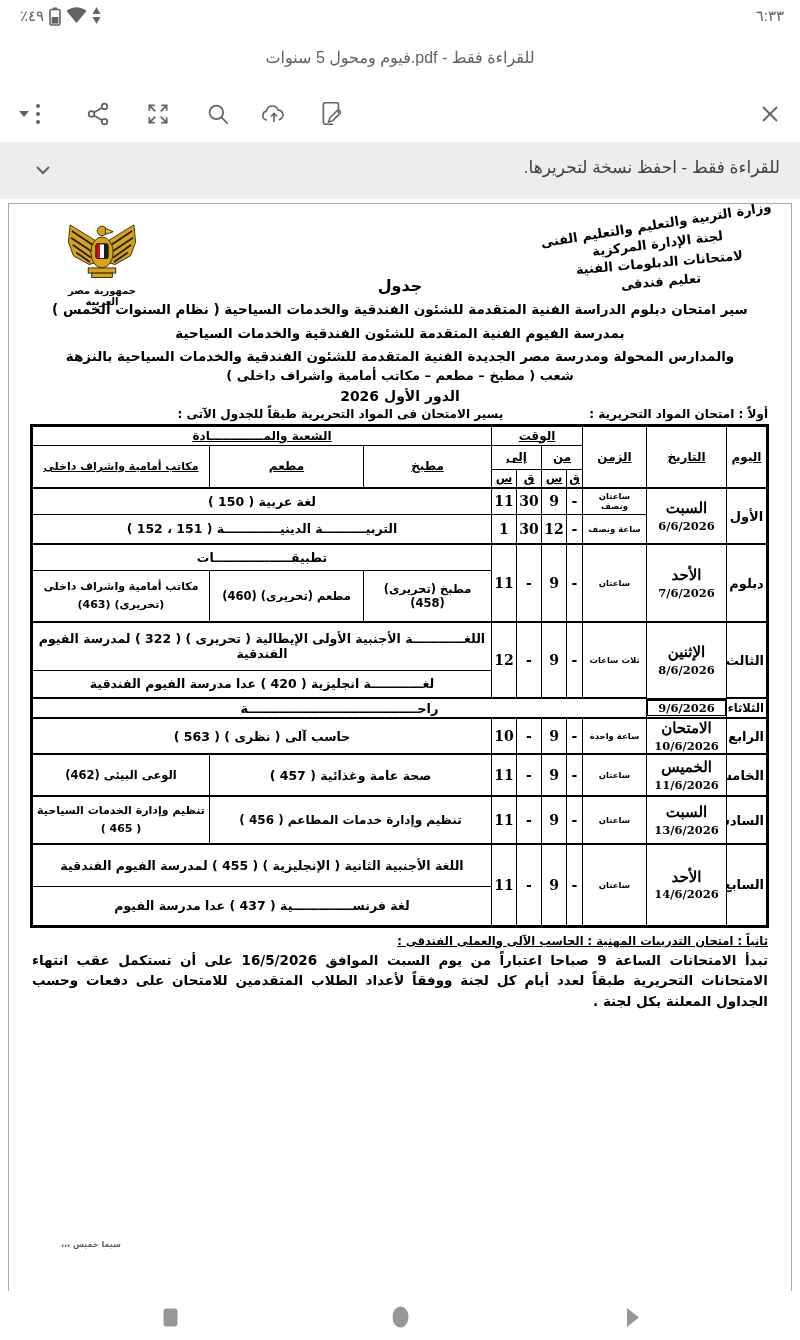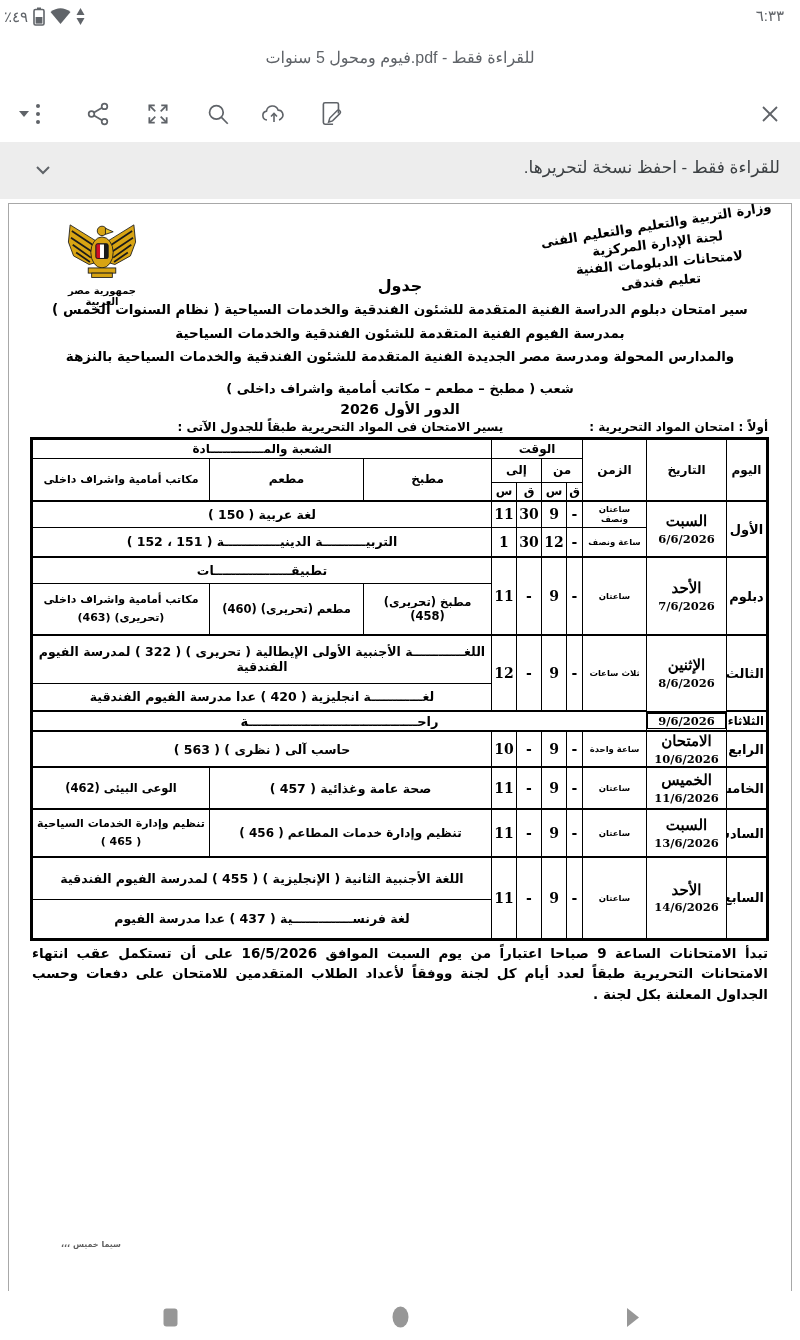--- a/index.html
+++ b/index.html
@@ -1,20 +1,20 @@
 <!DOCTYPE html>
 <html lang="ar"><head>
 <meta charset="utf-8">
 <style>
   html,body{margin:0;padding:0;background:#fff;}
   .screen{position:relative;width:800px;height:1340px;background:#fff;overflow:hidden;
           font-family:"Liberation Sans",sans-serif;}
   
   .statusbar{position:absolute;top:0;left:0;right:0;height:34px;}
-  .sb-left{position:absolute;left:4px;top:7px;display:flex;align-items:center;gap:5px;direction:ltr;}
+  .sb-left{position:absolute;left:20px;top:7px;display:flex;align-items:flex-start;gap:5px;direction:ltr;}
   .sb-pct{font-size:15px;color:#606469;}
   .sb-time{position:absolute;right:16px;top:7px;font-size:15px;color:#606469;}
   
   .titlebar{position:absolute;top:48px;left:0;right:0;text-align:center;}
   .titlebar span{font-size:16px;color:#5f6368;}
   
   .toolbar{position:absolute;top:88px;left:0;right:0;height:52px;}
   .tb-btn{position:absolute;top:8px;width:36px;height:36px;display:flex;align-items:center;justify-content:center;cursor:pointer;background:none;border:none;padding:0;}
   
   .banner{position:absolute;top:142px;left:0;right:0;height:57px;background:#ededed;}
@@ -26,31 +26,31 @@
         font-family:"DejaVu Sans",sans-serif;font-weight:bold;}
   .ministry{position:absolute;top:12px;right:16px;text-align:center;transform:rotate(-5deg);font-size:13px;line-height:1.45;}
   .ministry .m1{display:block;transform:rotate(-4deg);}
   .ministry .m2{display:block;transform:rotate(-2deg);}
   .emblem{position:absolute;top:14px;left:50px;width:86px;text-align:center;}
   .emblem-caption{display:block;font-size:10px;margin-top:1px;letter-spacing:-0.5px;}
   .titles{margin-top:74px;text-align:center;line-height:1;}
   .t1{font-size:16px;margin-bottom:9px;}
   .t2{font-size:13.5px;margin-bottom:10px;}
   .t3{font-size:13.5px;margin-bottom:10px;}
-  .t4{font-size:13.5px;margin-bottom:18px;}
+  .t4{font-size:13.5px;margin-bottom:5px;}
   .t5{font-size:13px;margin-bottom:7px;}
   .t6{font-size:14px;margin-bottom:4px;}
   .section-line{display:flex;margin:2px 23px 3px;font-size:12px;}
   .section-line .note{margin-right:86px;}
   
   table.sched{border-collapse:collapse;table-layout:fixed;width:736px;margin:2px 22px 0;
               direction:rtl;text-align:center;border:3px solid #000;}
   .sched td{border:1px solid #000;padding:0 2px;font-weight:bold;vertical-align:middle;overflow:hidden;}
   .sched tr.sep td{border-top:2.5px solid #000;}
-  .hd{font-size:12px;}
+  .hd{font-size:12px;text-decoration:underline;}
   .c-day{font-size:13px;}
   .wd{display:block;font-size:15px;line-height:1.3;font-family:Liberation Serif, serif;}
   .dt{display:block;font-size:11.5px;line-height:1.25;font-family:"DejaVu Serif",serif;font-weight:bold;}
   .dur{font-size:8.5px;}
   .tim{font-size:14px;font-family:"DejaVu Serif",serif;font-weight:bold;}
   .subj{font-size:12.5px;}
   .small2{font-size:11px;line-height:1.6;white-space:pre-line;}
   .rest-lbl{font-size:13px;}
   
   .second-label{margin:6px 23px 2px;font-size:11.5px;text-decoration:underline;}
@@ -359,20 +359,21 @@
           <td rowspan="2" class="tim">-</td>
           <td rowspan="2" class="tim">11</td>
           <td colspan="3" class="subj">اللغة الأجنبية الثانية ( الإنجليزية ) ( 455 ) لمدرسة الفيوم الفندقية</td>
         </tr>
         <tr style="height:40px">
           <td colspan="3" class="subj">لغة فرنســــــــــــــية  ( 437 ) عدا مدرسة الفيوم</td>
         </tr>
       </tbody>
     </table>
 
+    <div class="second-label">ثانياً : امتحان التدريبات المهنية : الحاسب الآلى والعملى الفندقى :</div>
     <div class="second-note">تبدأ الامتحانات الساعة 9 صباحا اعتباراً من يوم السبت الموافق 16/5/2026 على أن تستكمل عقب انتهاء الامتحانات التحريرية طبقاً لعدد أيام كل لجنة ووفقاً لأعداد الطلاب المتقدمين للامتحان على دفعات وحسب الجداول المعلنة بكل لجنة .</div>
 
     <div class="footnote">سيما خميس ،،،</div>
   </div>
 
   <div class="navbar">
     <button class="nav-btn" style="left:150px;">
       <svg class="icon" width="15" height="19" viewBox="0 0 15 19">
           <rect x="0.5" y="0.5" width="14" height="18" rx="3" fill="#979797"></rect>
         </svg>

